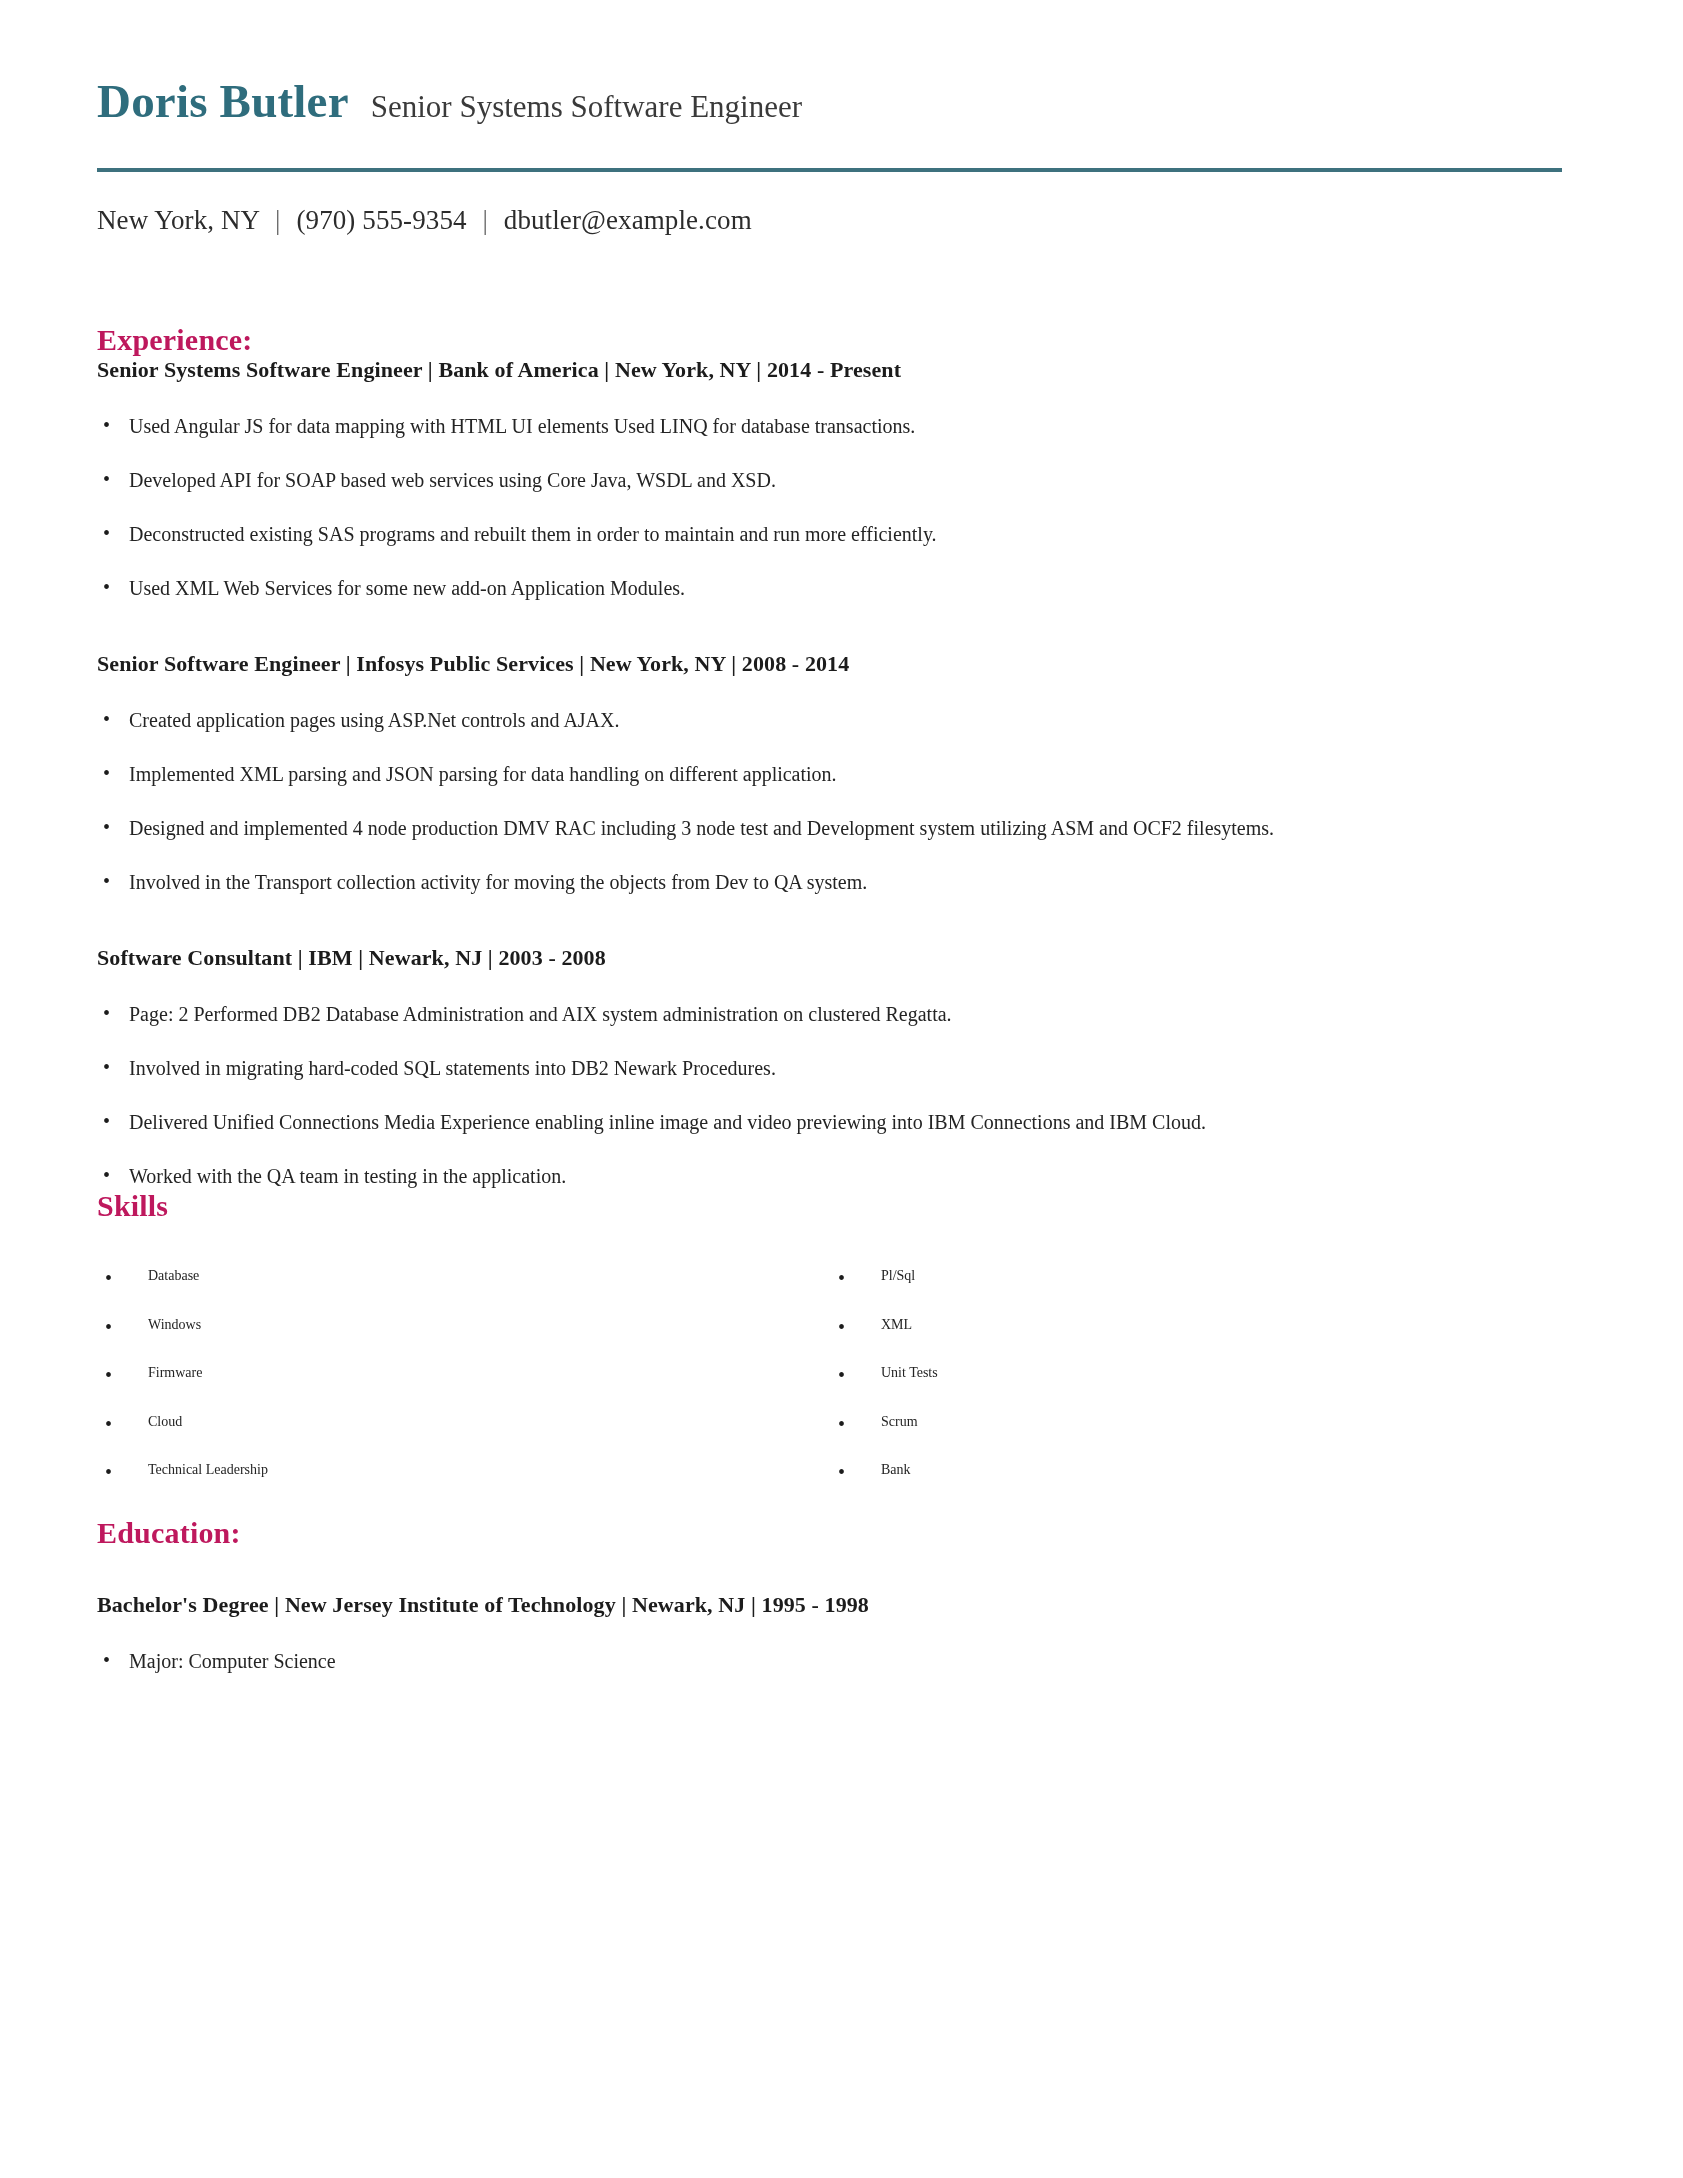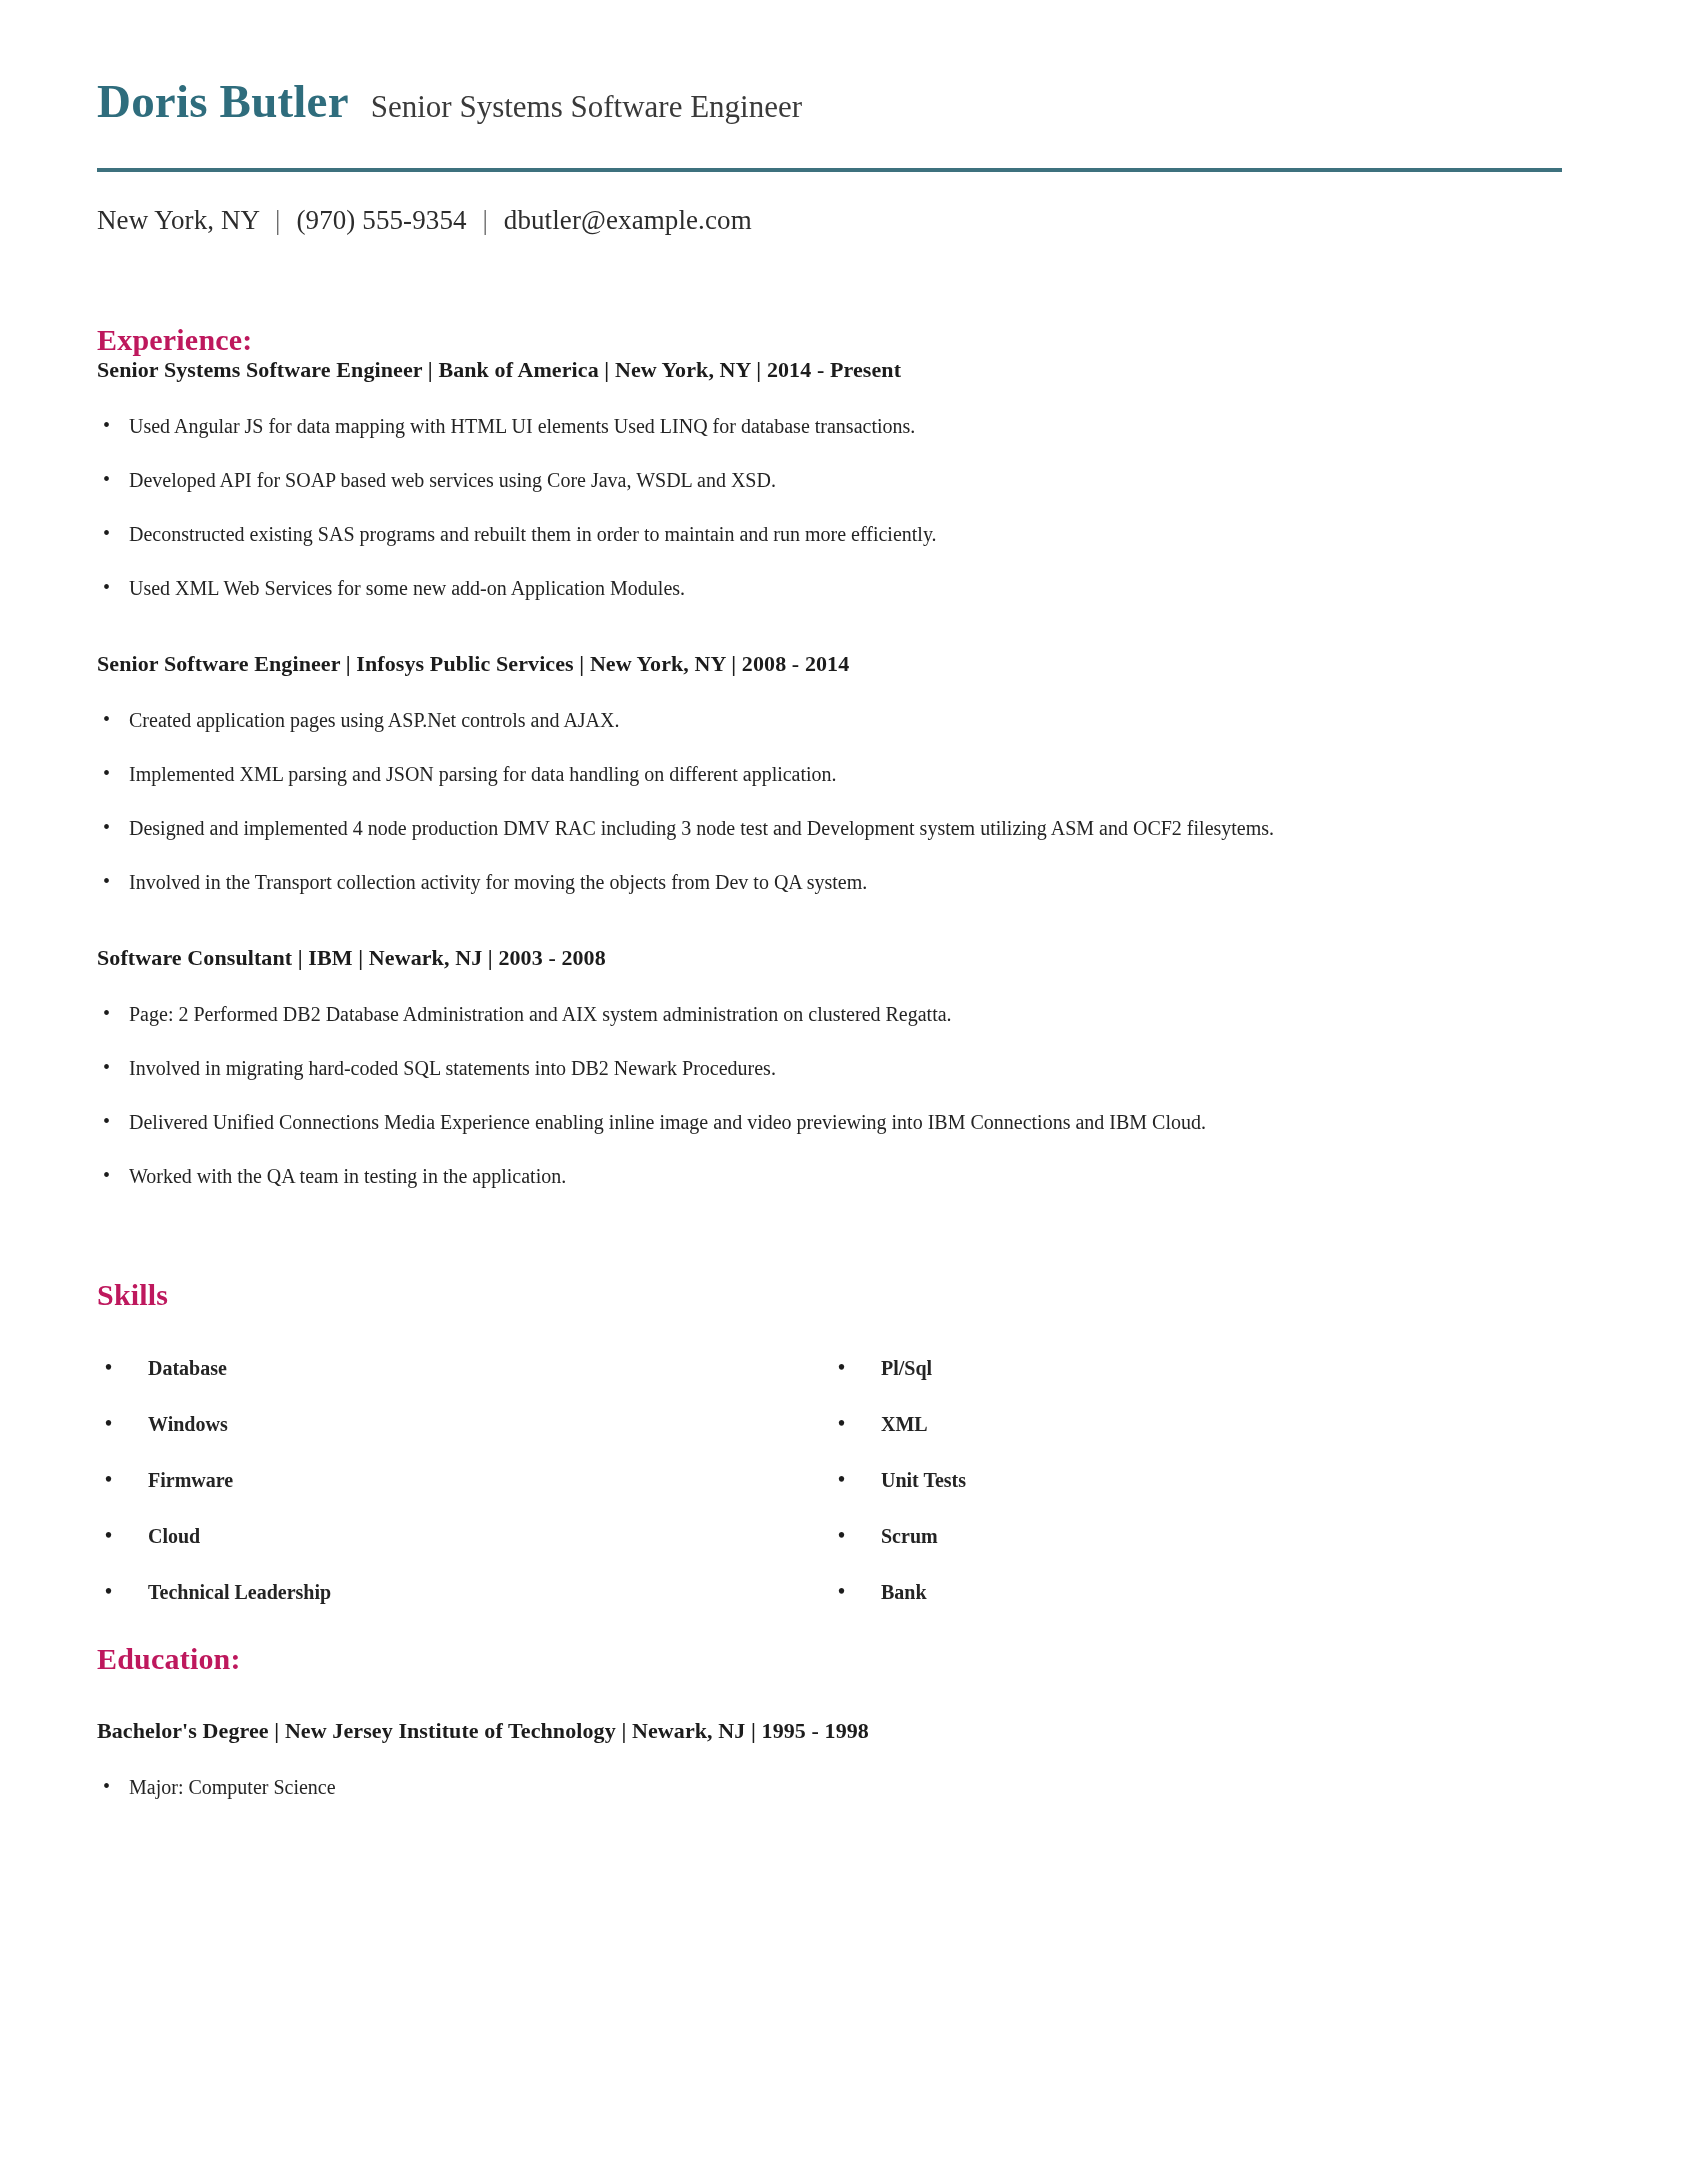--- a/index.html
+++ b/index.html
@@ -65,21 +65,21 @@
   .section {
     margin-top: 0;
   }
   .section-heading {
     color: #be185d;
     font-size: 30px;
     font-weight: bold;
     letter-spacing: 0.2px;
   }
   #sec-experience { margin-top: 87px; }
-  #sec-skills     { margin-top: 89px; }
+  #sec-skills     { }
   #sec-education  { margin-top: 37px; }
 
   .entry-title {
     font-size: 22px;
     font-weight: bold;
     color: #1c1c1c;
     letter-spacing: 0.1px;
     white-space: nowrap;
   }
   #sec-experience .entry:first-child .entry-title { margin-top: 44px; }
@@ -115,22 +115,21 @@
     gap: 0;
     margin-top: 8px;
   }
   .skills-col {
     width: 733px;
     flex: 0 0 733px;
   }
   .skills-col ul.bullets li {
     padding-left: 51px;
     margin-top: 31px;
-    font-size: 20px;
-    font-weight: bold;
+    font-size: 14px;
   }
   .skills-col ul.bullets li:first-child { margin-top: 36px; }
   .skills-col ul.bullets li::before { left: 8px; }
 </style>
 </head>
 <body>
 
 <div class="page">
 
   <div class="header">

